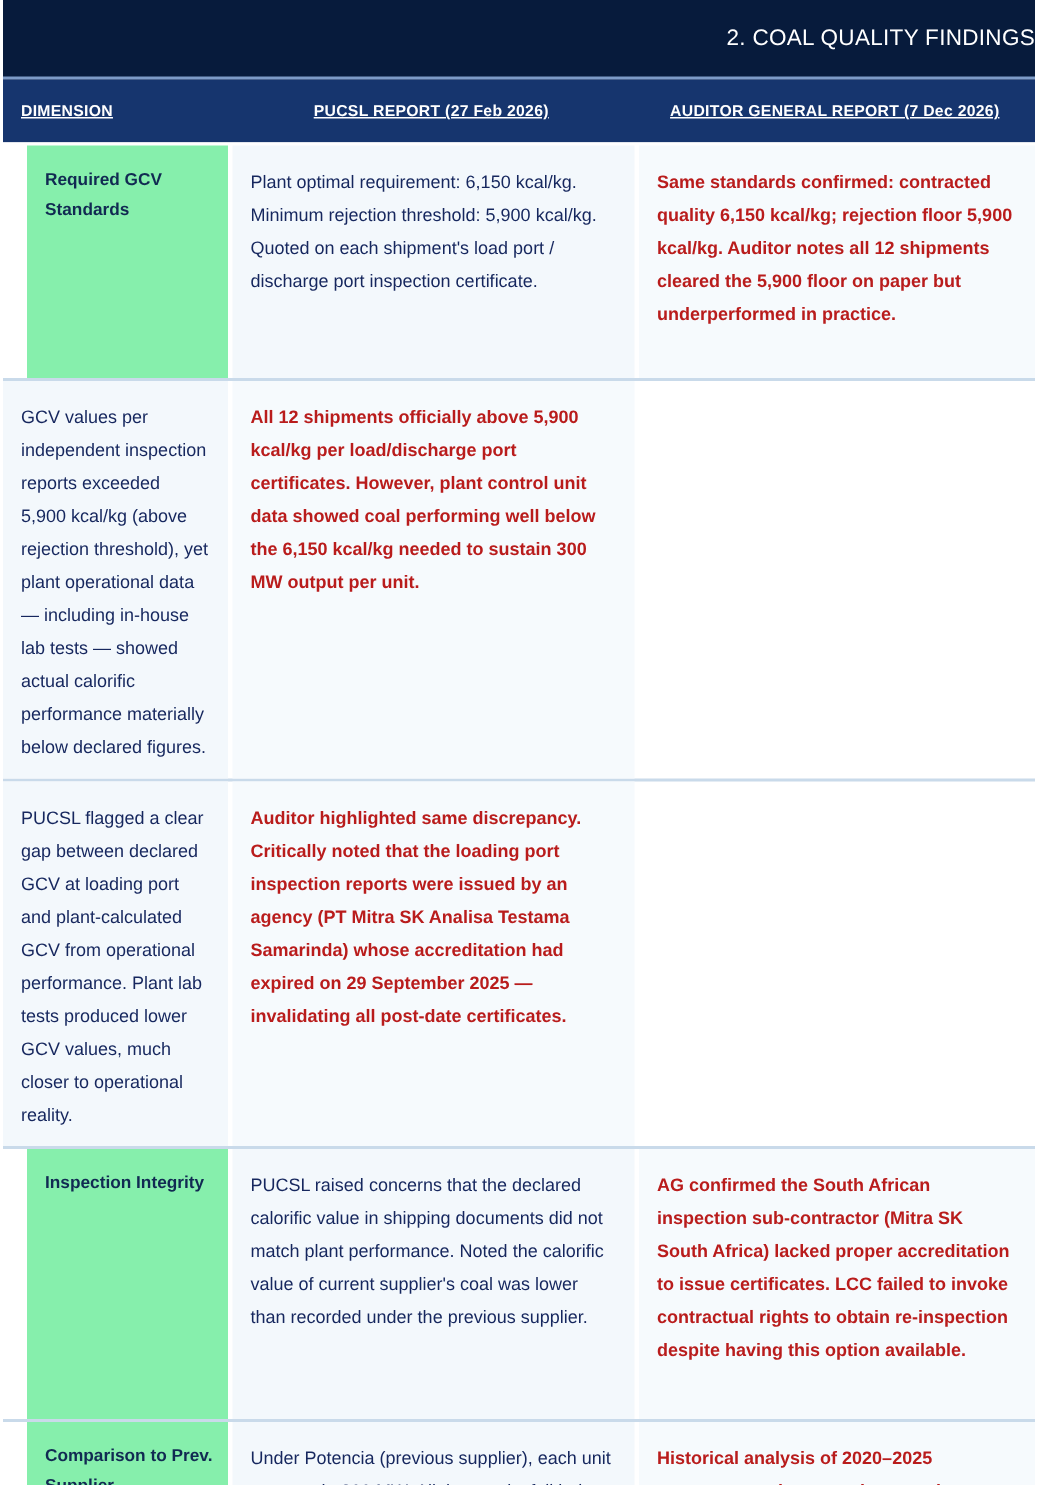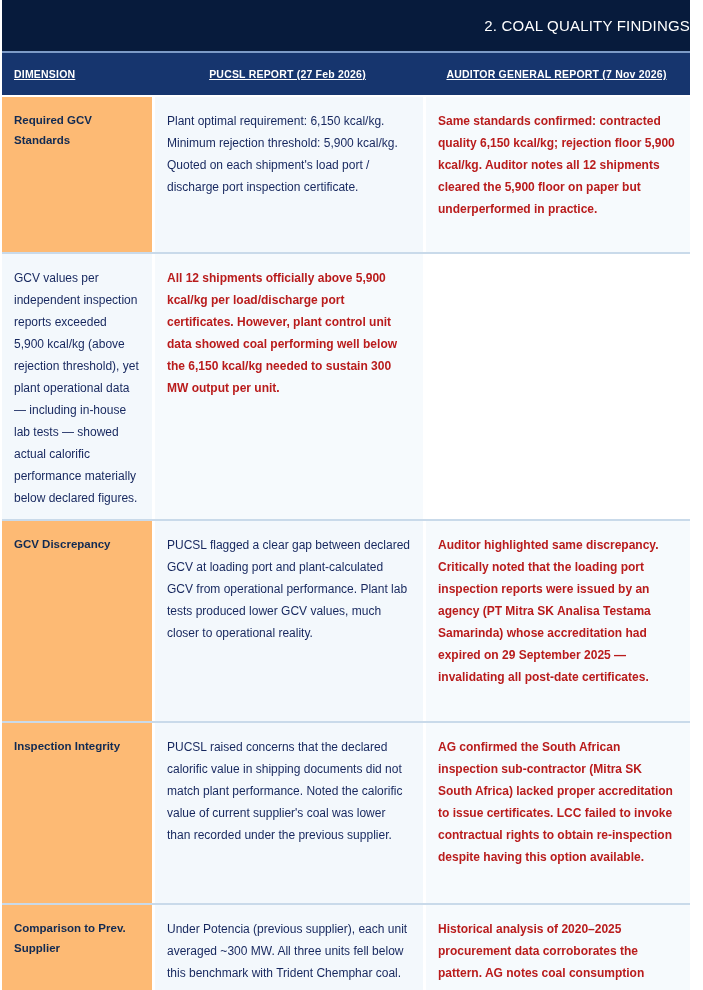--- a/index.html
+++ b/index.html
@@ -54,26 +54,27 @@
   }
   .row.first {
     border-top: 2px solid #ffffff;
   }
   .cell {
     padding: 13px 12px 10px 12px;
     font-size: 12px;
     line-height: 22px;
   }
   .cell.dim {
-    background: #fdba74;
+    background: #86efac;
     color: #112a52;
     font-weight: bold;
     font-size: 11.5px;
     line-height: 20px;
     padding-right: 4px;
+    margin-left: 16px;
   }
   .cell.pucsl {
     background: #f3f8fc;
     color: #16275e;
   }
   .cell.aud {
     background: #f6fafd;
     color: #b91c1c;
     font-weight: bold;
   }
@@ -86,36 +87,35 @@
 </head>
 <body>
 
 <div class="table">
 
   <div class="title">2. COAL QUALITY FINDINGS</div>
 
   <div class="header">
     <div class="hcell hdim">DIMENSION</div>
     <div class="hcell">PUCSL REPORT (27 Feb 2026)</div>
-    <div class="hcell">AUDITOR GENERAL REPORT (7 Nov 2026)</div>
+    <div class="hcell">AUDITOR GENERAL REPORT (7 Dec 2026)</div>
   </div>
 
   <div class="row first r1">
     <div class="cell dim">Required GCV Standards</div>
     <div class="cell pucsl">Plant optimal requirement: 6,150 kcal/kg. Minimum rejection threshold: 5,900 kcal/kg. Quoted on each shipment's load port / discharge port inspection certificate.</div>
     <div class="cell aud">Same standards confirmed: contracted quality 6,150 kcal/kg; rejection floor 5,900 kcal/kg. Auditor notes all 12 shipments cleared the 5,900 floor on paper but underperformed in practice.</div>
   </div>
 
   <div class="row r2">
     <div class="cell pucsl">GCV values per independent inspection reports exceeded 5,900 kcal/kg (above rejection threshold), yet plant operational data — including in-house lab tests — showed actual calorific performance materially below declared figures.</div>
     <div class="cell aud">All 12 shipments officially above 5,900 kcal/kg per load/discharge port certificates. However, plant control unit data showed coal performing well below the 6,150 kcal/kg needed to sustain 300 MW output per unit.</div>
   </div>
 
   <div class="row r3">
-    <div class="cell dim">GCV Discrepancy</div>
     <div class="cell pucsl">PUCSL flagged a clear gap between declared GCV at loading port and plant-calculated GCV from operational performance. Plant lab tests produced lower GCV values, much closer to operational reality.</div>
     <div class="cell aud">Auditor highlighted same discrepancy. Critically noted that the loading port inspection reports were issued by an agency (PT Mitra SK Analisa Testama Samarinda) whose accreditation had expired on 29 September 2025 — invalidating all post-date certificates.</div>
   </div>
 
   <div class="row r4">
     <div class="cell dim">Inspection Integrity</div>
     <div class="cell pucsl">PUCSL raised concerns that the declared calorific value in shipping documents did not match plant performance. Noted the calorific value of current supplier's coal was lower than recorded under the previous supplier.</div>
     <div class="cell aud">AG confirmed the South African inspection sub-contractor (Mitra SK South Africa) lacked proper accreditation to issue certificates. LCC failed to invoke contractual rights to obtain re-inspection despite having this option available.</div>
   </div>
 

